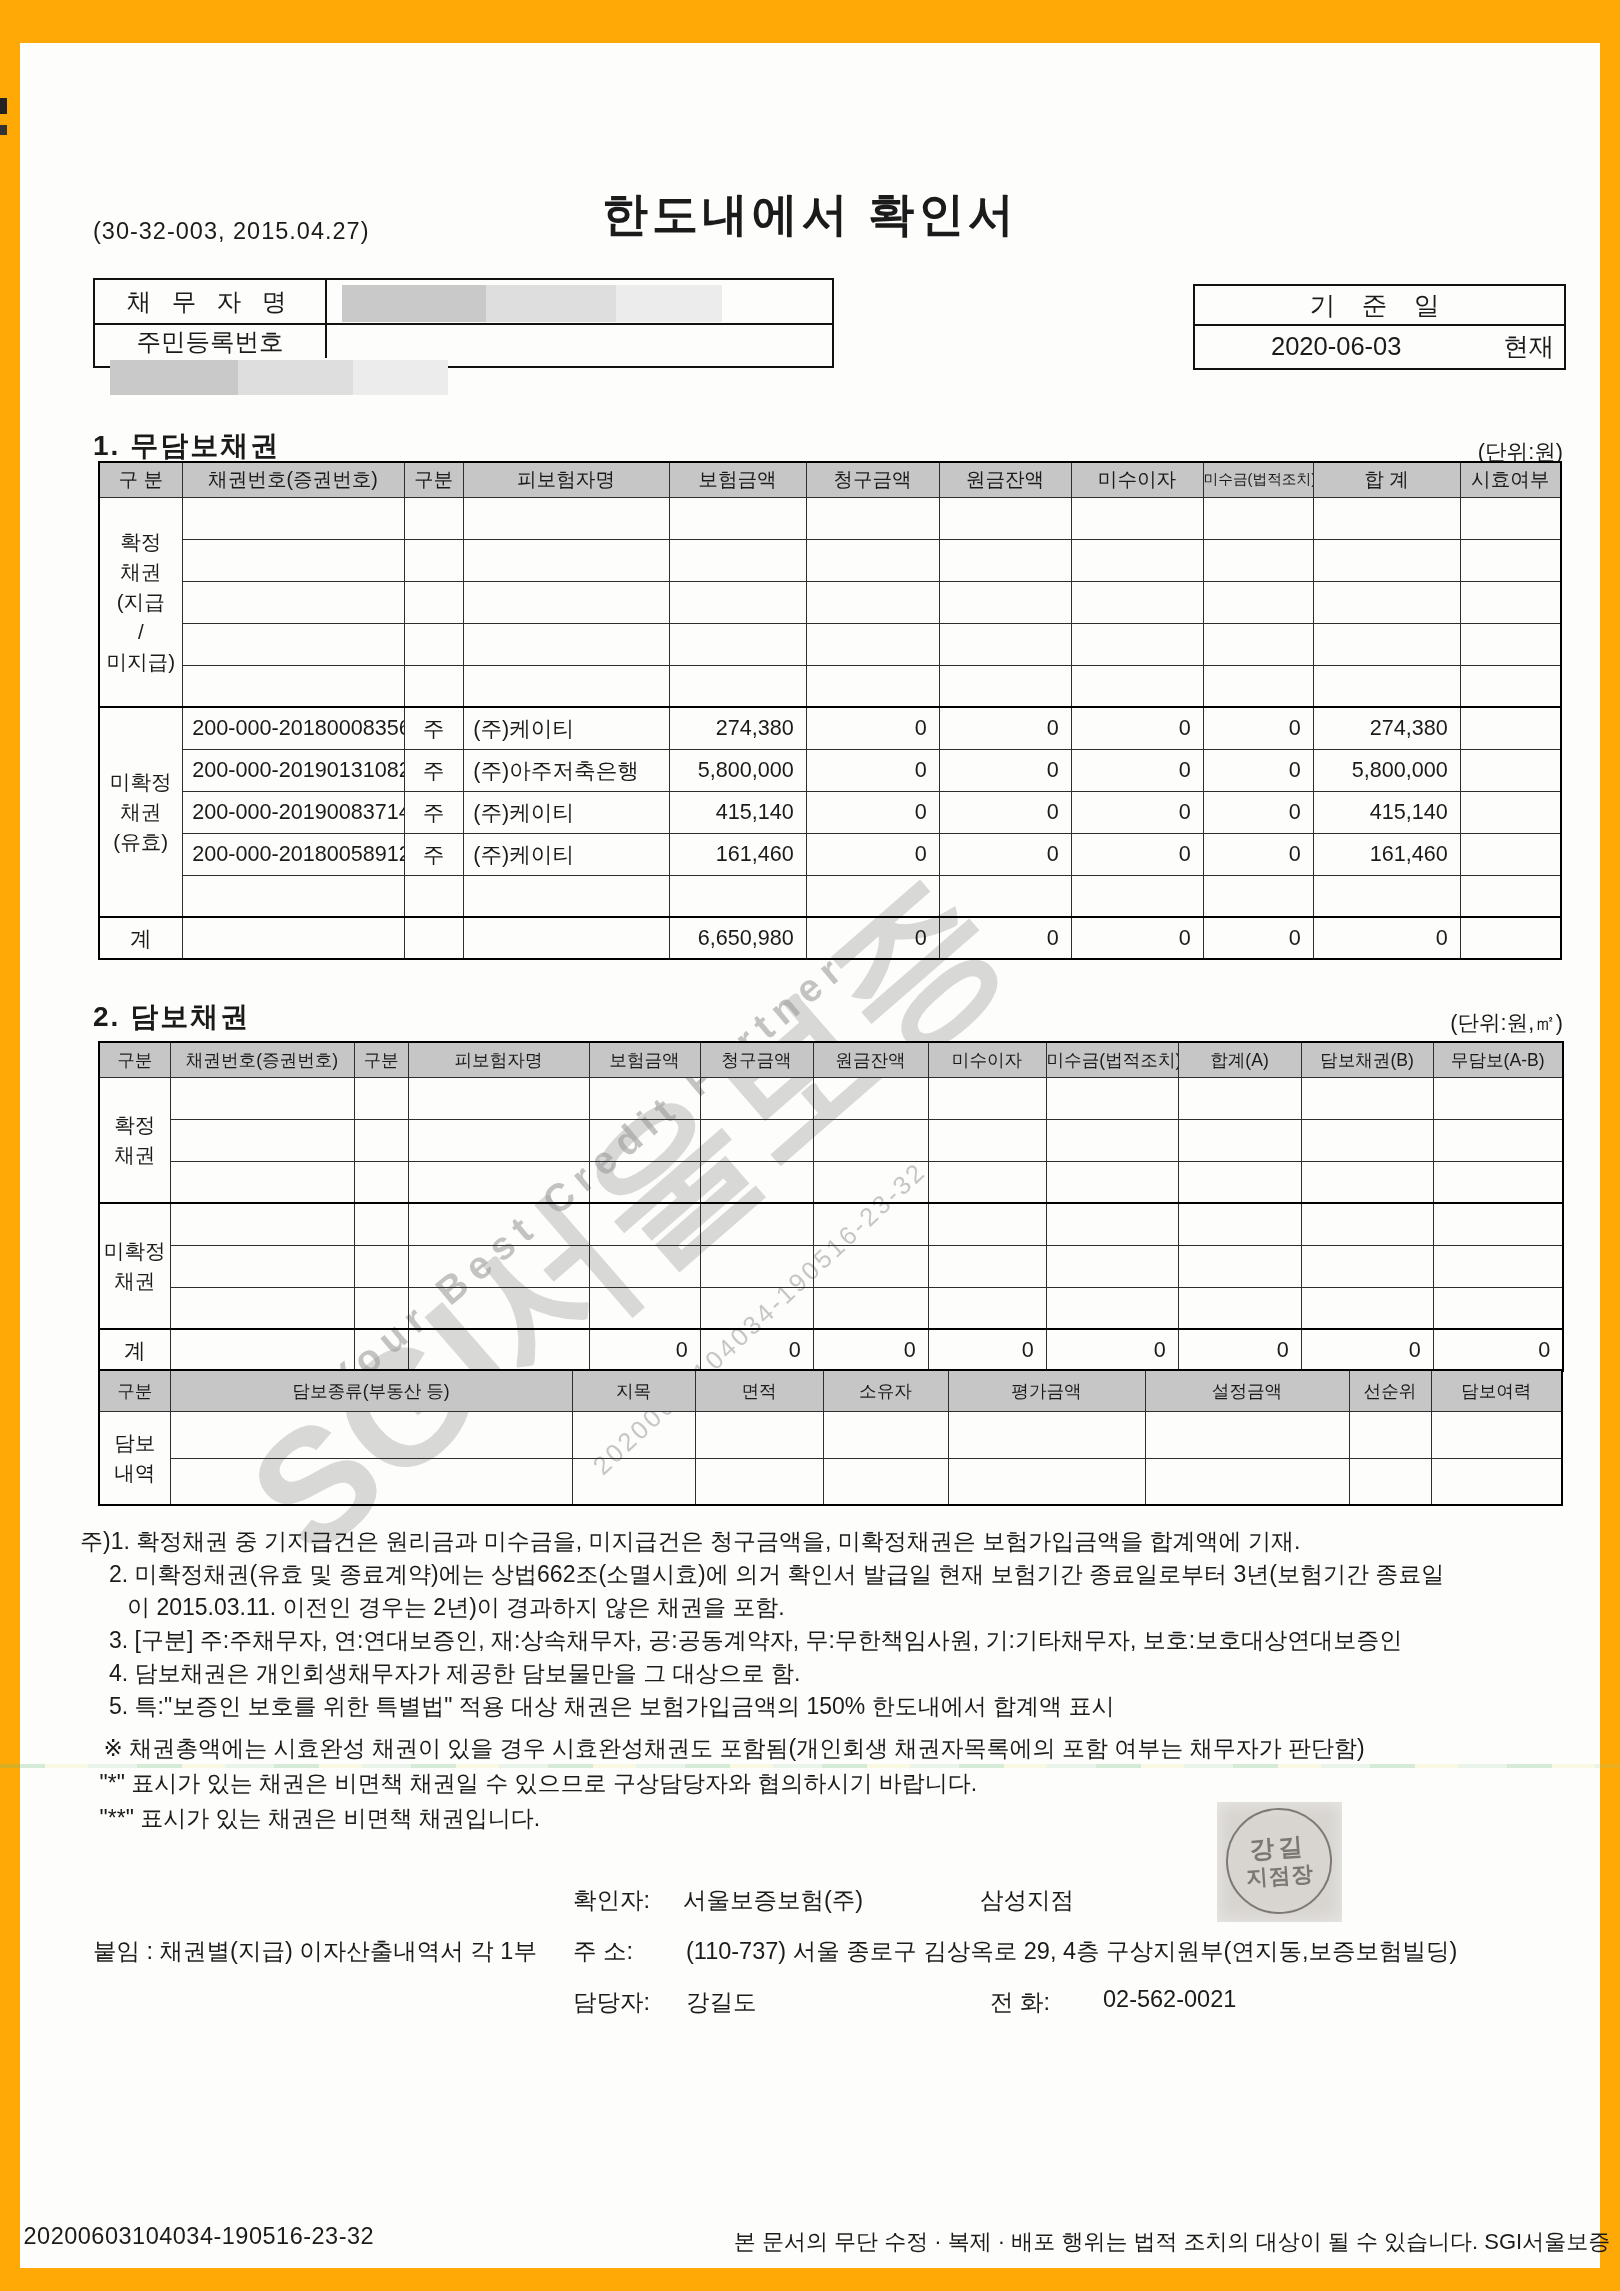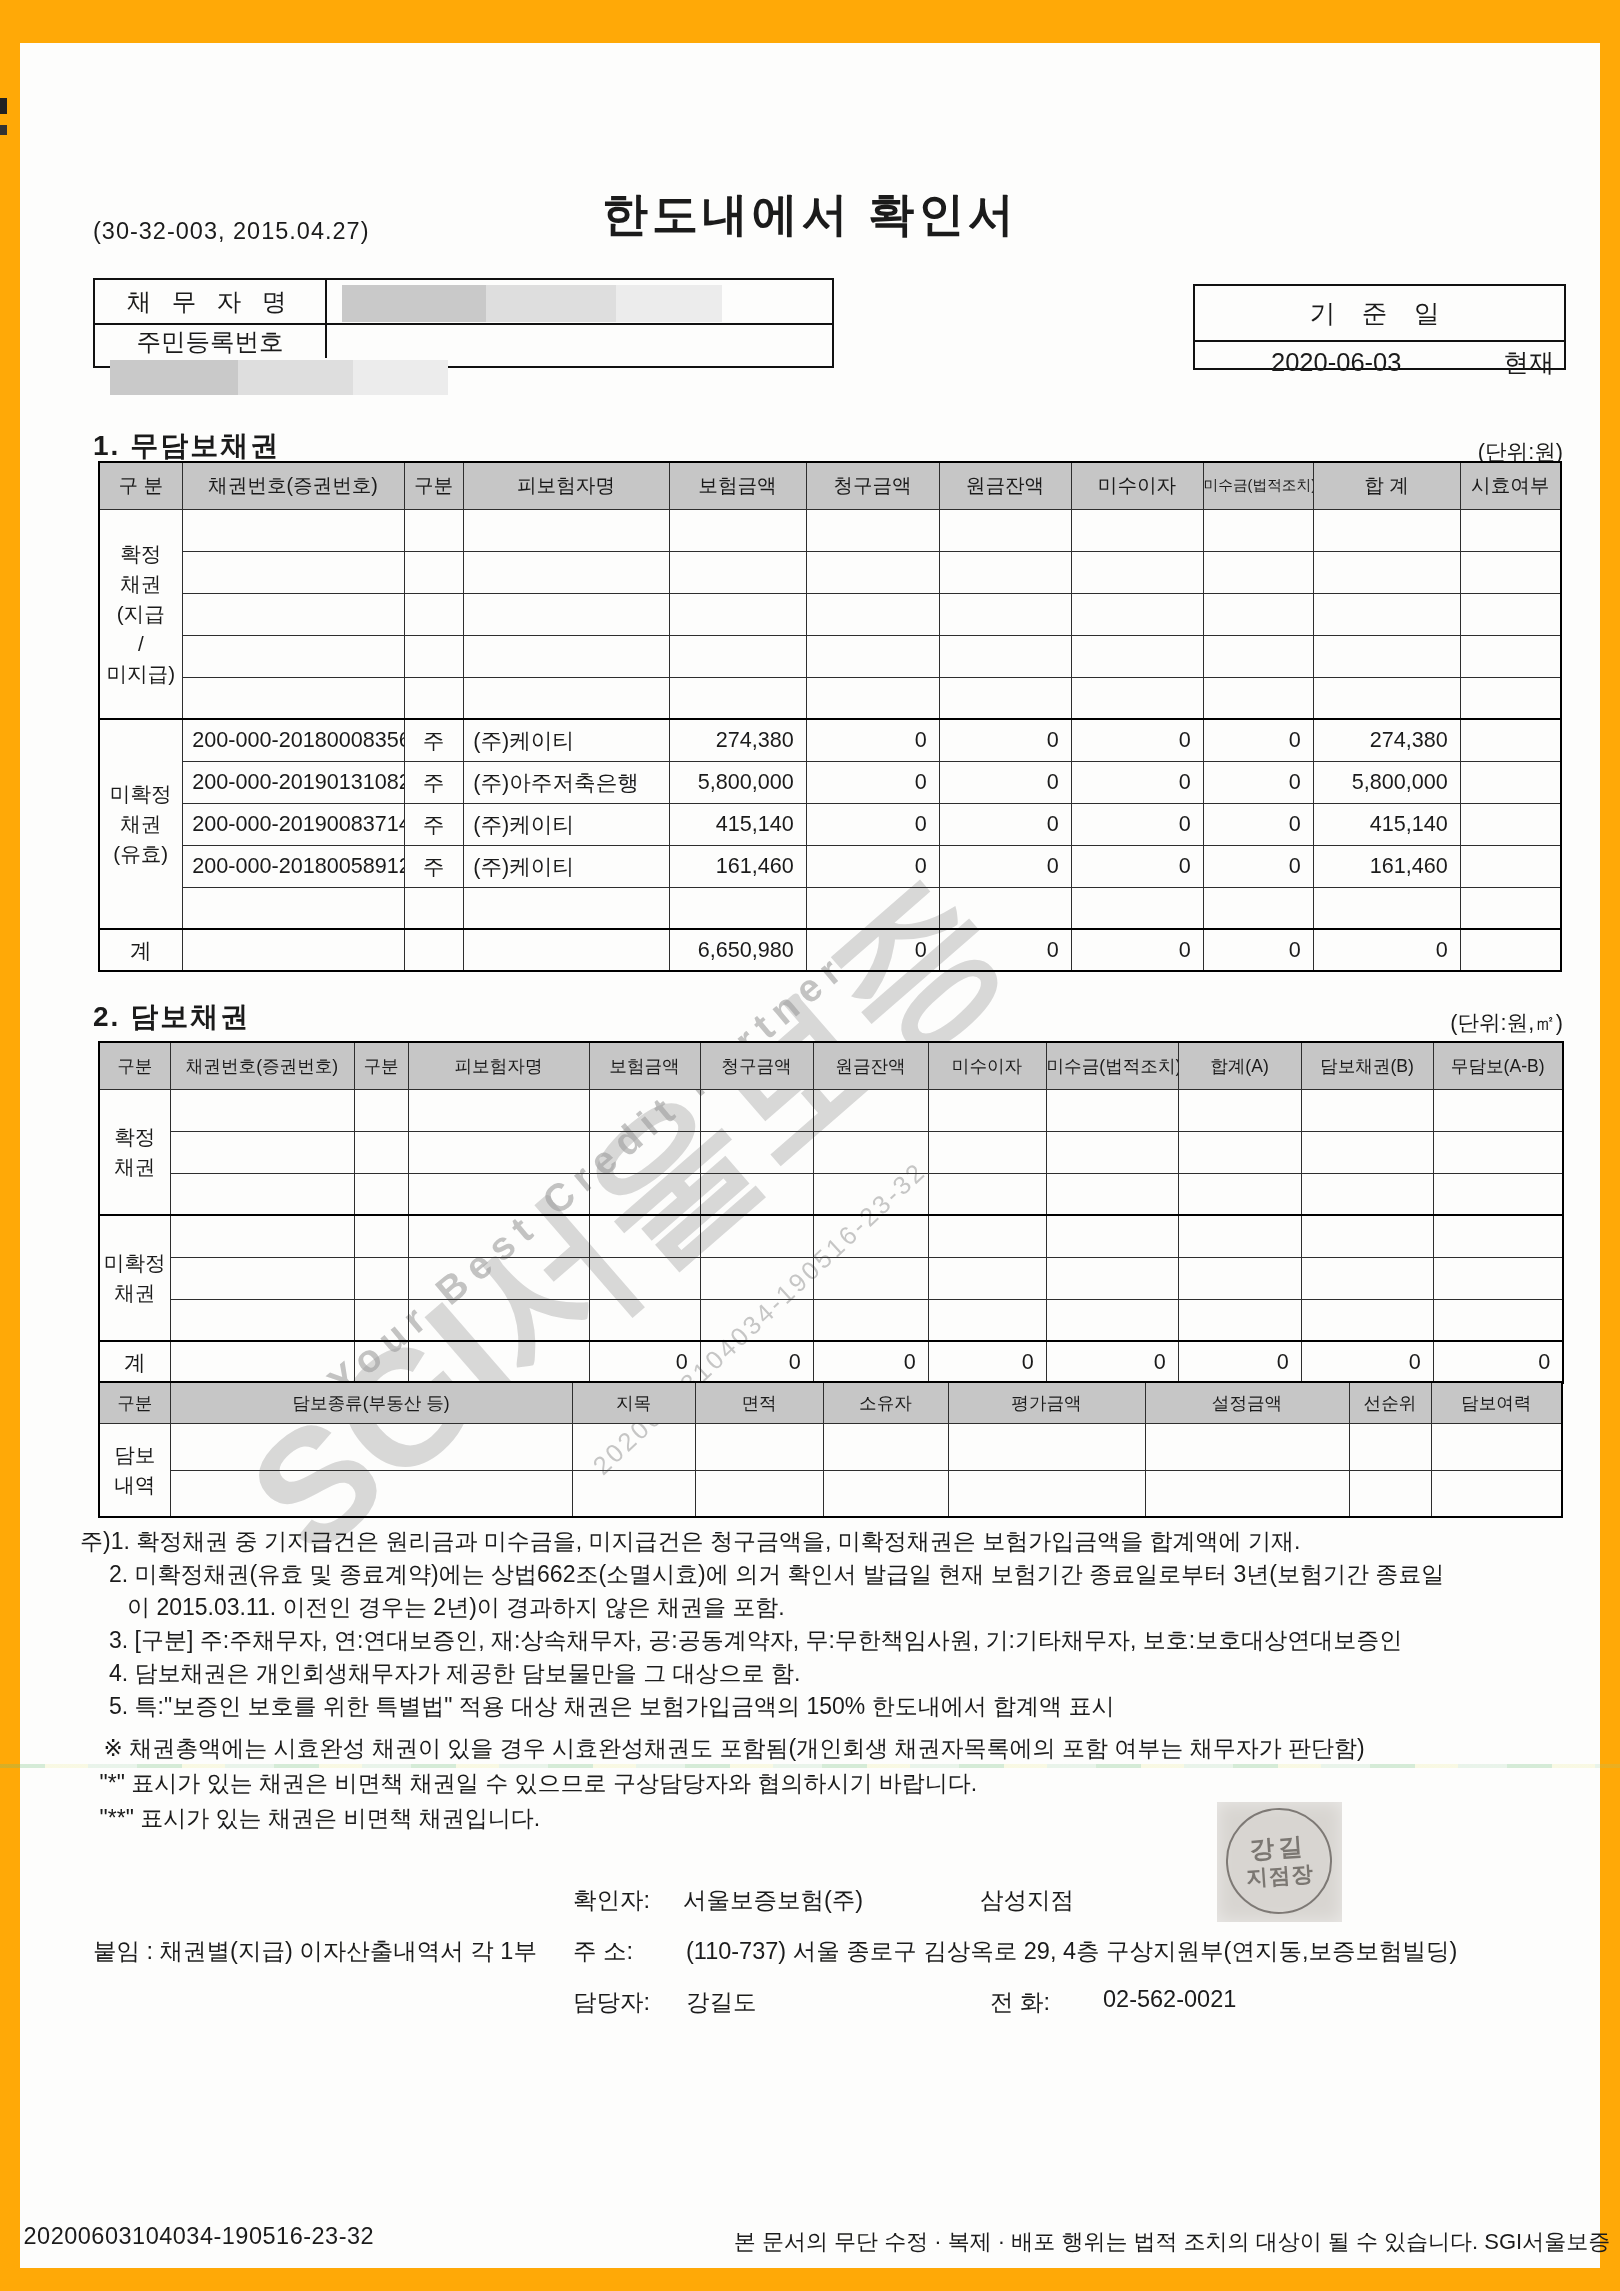--- a/index.html
+++ b/index.html
@@ -23,36 +23,36 @@
   .debtor-row{display:flex;height:43px;box-sizing:border-box;}
   .debtor-row + .debtor-row{border-top:2px solid #111;flex-direction:column;}
   .debtor-label{width:232px;box-sizing:border-box;border-right:2px solid #111;display:flex;align-items:center;justify-content:center;font-size:24.5px;}
   .ls6{letter-spacing:6.9px;}
   .debtor-value{flex:1;position:relative;}
   .redact{position:absolute;background:linear-gradient(90deg,#c9c9c9 0 38%,#dedede 38% 72%,#ececec 72%);}
   .redact1{left:14.7px;top:4.9px;width:380px;height:37px;}
   .redact2{left:14.7px;top:2px;width:338px;height:35px;}
 
   .date-box{left:1193px;top:284px;width:369px;height:82px;border:2.9px solid #111;}
-  .date-row1{height:56px;box-sizing:border-box;border-bottom:2px solid #111;display:flex;align-items:center;justify-content:center;font-size:25.5px;letter-spacing:9.8px;}
+  .date-row1{height:40px;box-sizing:border-box;border-bottom:2px solid #111;display:flex;align-items:center;justify-content:center;font-size:25.5px;letter-spacing:9.8px;}
   .date-row2{height:40px;display:flex;align-items:center;justify-content:space-between;font-size:25.5px;padding:0 9.8px 0 76px;box-sizing:border-box;}
 
   
   .sec-title{font-size:28px;font-weight:600;letter-spacing:2px;}
   .unit{font-size:21.6px;}
 
   
   table{border-collapse:collapse;table-layout:fixed;background:transparent;}
   .grid{border:2.9px solid #000;}
   .grid td,.grid th{border:1.6px solid #2e2e2e;box-sizing:border-box;overflow:hidden;white-space:nowrap;padding:0;}
   .grid th{background:#c6c6c6;font-weight:normal;font-size:19.6px;text-align:center;}
   #t2 th,#t3 th{font-size:17.6px;}
   th.sq{font-size:14.7px;}
   .grid tr{height:42px;}
-  .grid tr.hd{height:47px;}
+  .grid tr.hd{height:35px;}
   #t3 tr.hd{height:41px;}
   #t3 tr{height:47px;}
   td.num{text-align:right;padding-right:11.8px;font-size:21.6px;}
   td.txt{text-align:left;padding-left:9.8px;font-size:21.6px;}
   td.ctr{text-align:center;font-size:21.6px;}
   td.glabel{text-align:center;vertical-align:middle;white-space:pre-line;font-size:20.6px;line-height:1.45;margin-left:20px;}
   tr.tsep td{border-top:2.9px solid #000;}
 
   
   .notes{left:80px;top:1525px;width:1470px;font-size:23px;line-height:33px;}

